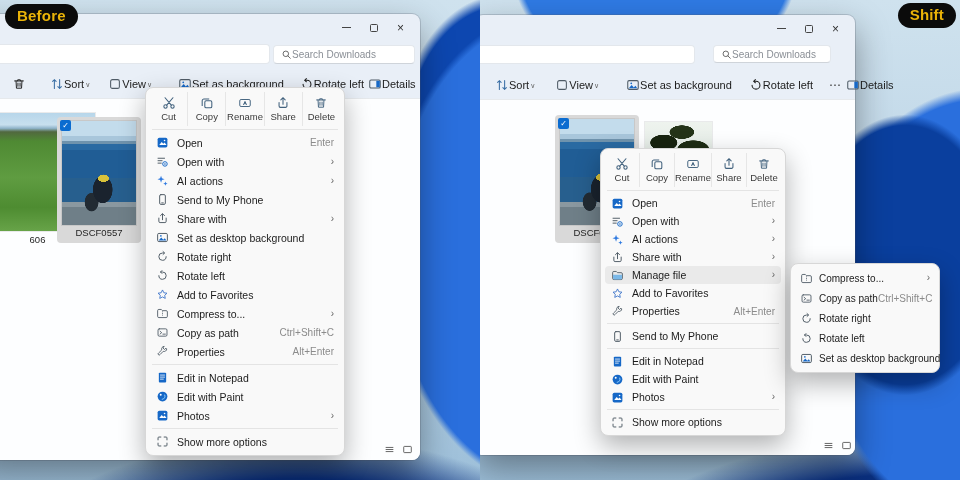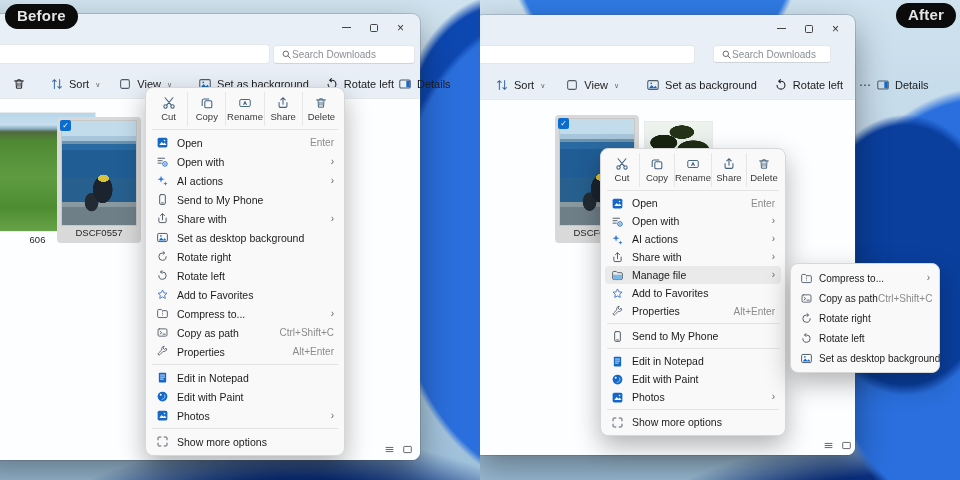--- a/index.html
+++ b/index.html
@@ -19,21 +19,21 @@
   .desktop.bg-after{
     background:
       radial-gradient(250px 190px at 175px -30px,#2f7ae4 0%,#2f7ae4 54%,rgba(47,122,228,0) 57%),
       radial-gradient(190px 270px at 425px 255px,#0a3f9e 0%,#0a3f9e 48%,rgba(10,63,158,0) 52%),
       radial-gradient(300px 390px at 505px 310px,#2a6fdd 0%,#2a6fdd 54%,rgba(42,111,221,0) 57%),
       radial-gradient(540px 320px at 430px 660px,#04102e 0%,#0a2f7e 58%,rgba(10,47,126,0) 70%),
       linear-gradient(180deg,#cfe2ee 0%,#b9d2e5 55%,#9dbfd9 100%);
   }
 
   
-  .pill{position:absolute;z-index:60;background:#0b0b0b;color:#e5e5e5;font-weight:bold;
+  .pill{position:absolute;z-index:60;background:#0b0b0b;color:#eab308;font-weight:bold;
     font-size:15px;padding:3px 12px 5px;border-radius:14px;letter-spacing:.2px;}
   .pill-left{left:5px;top:4px;}
   .pill-right{right:4px;top:3px;}
 
   
   .win{position:absolute;background:#e9eff7;border-radius:8px;
     box-shadow:0 14px 34px rgba(0,0,0,.38),0 0 0 1px rgba(90,100,115,.25);}
   .win-before{left:-28px;top:14px;width:448px;height:446px;}
   .win-after{left:-5px;top:15px;width:380px;height:440px;}
 
@@ -52,21 +52,21 @@
   .win-before .searchbox{left:301px;top:31px;width:142px;height:19px;}
   .win-after  .searchbox{left:238px;top:30px;width:118px;height:18px;}
   .search-ph{font-size:10px;color:#8a8f96;white-space:nowrap;overflow:hidden;}
   .ic{display:inline-flex;width:13px;height:13px;flex:0 0 auto;}
   .ic svg{width:100%;height:100%;}
   .ic.s{width:11px;height:11px;}
 
   .toolbar{position:absolute;left:0;right:0;top:56px;height:28px;display:flex;align-items:center;
     font-size:11px;color:#1b1b1b;background:transparent;white-space:nowrap;}
   .tbtn{background:none;border:0;padding:0 2px;font:inherit;color:#1b1b1b;display:inline-flex;
-    align-items:center;gap:5px;cursor:default;}
+    align-items:center;cursor:default;}
   .tic{width:14px;height:14px;}
   .chev{font-size:7px;color:#666;margin-left:1px;transform:translateY(1px);}
   .tdiv{width:1px;height:14px;background:#d8dcе0;background:#d8dce0;display:inline-block;}
   .tsp{flex:1;}
   .tmore{font-size:12px;color:#333;letter-spacing:1px;}
   .tb-underline{position:absolute;left:0;right:0;top:84px;height:1px;background:#e6e9ec;}
 
   .filearea{position:absolute;left:0;right:0;top:85px;bottom:0;background:#fdfeff;
     border-radius:0 0 8px 8px;overflow:hidden;}
 
@@ -504,21 +504,21 @@
             </svg>
           </span>
           <span class="mlbl">Show more options</span>
           <span class="mright"></span>
         </div>
       </div>
   </section>
 
   <section class="panel">
     <div class="desktop bg-after"></div>
-    <div class="pill pill-right">After</div>
+    <div class="pill pill-right">Shift</div>
 
     <div class="win win-after">
       <div class="caption-controls">
         <span class="ctl">
             <span class="glyph-min"></span>
           </span>
         <span class="ctl">
             <span class="glyph-max"></span>
           </span>
         <span class="ctl">

